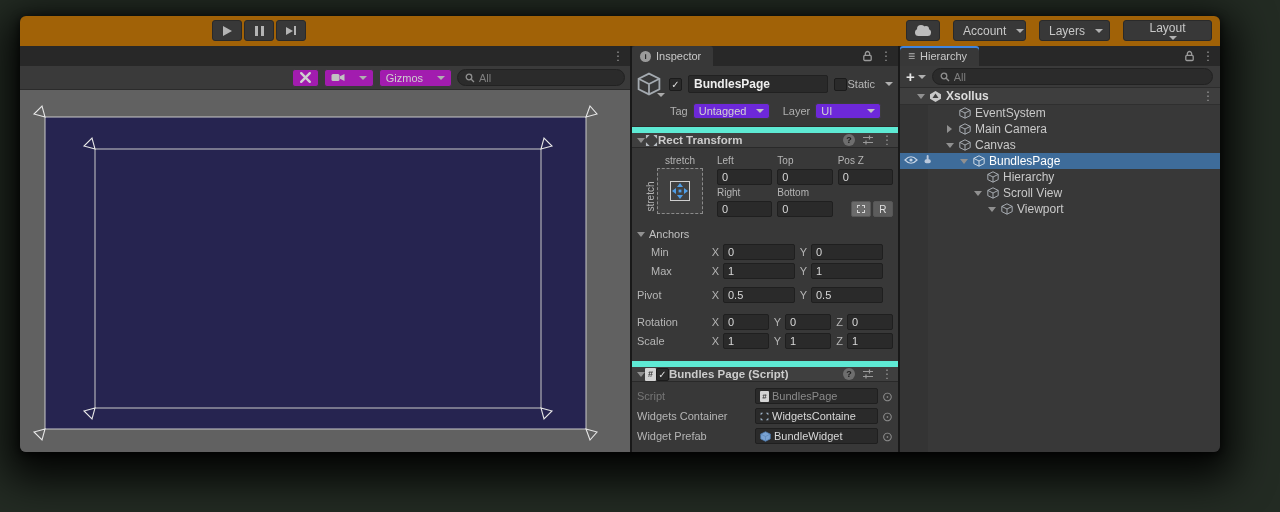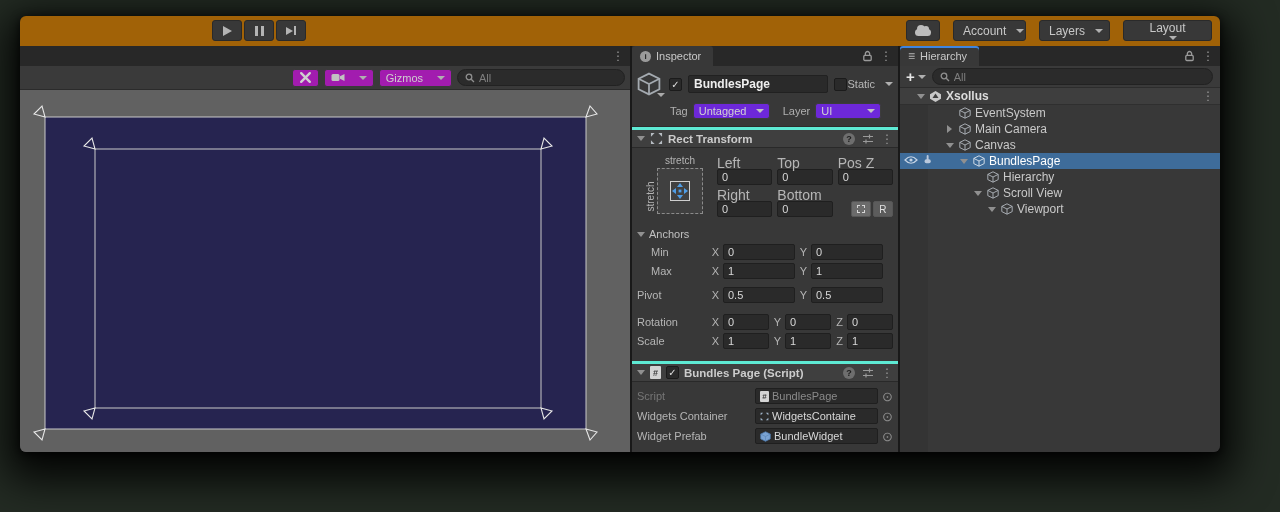--- a/index.html
+++ b/index.html
@@ -55,39 +55,39 @@
   .go-cube { position:relative; width:26px; height:24px; flex:none; }
   .go-cube .cube-caret { position:absolute; right:-2px; bottom:-1px; width:0; height:0; border-left:4px solid transparent; border-right:4px solid transparent; border-top:4px solid #aaa; }
   .cb { width:13px; height:13px; background:#2a2a2a; border:1px solid #1b1b1b; border-radius:2px; display:flex; align-items:center; justify-content:center; color:#dfdfdf; font-size:10px; cursor:pointer; flex:none; }
   .name-input { flex:1; height:18px; background:#2a2a2a; border:1px solid #212121; border-radius:2px; color:#eee; font-weight:bold; font-size:12px; padding:0 5px; font-family:inherit; min-width:0; outline:none; }
   .static-wrap { display:flex; align-items:center; gap:0; color:#b8b8b8; font-size:11px; cursor:pointer; }
   .go-row2 { display:flex; align-items:center; gap:5px; margin-top:7px; padding-left:33px; color:#b0b0b0; }
   .mini-dd { height:16px; background:#6d28d9; border:1px solid #3c3c3c; border-radius:3px; display:flex; align-items:center; justify-content:space-between; padding:0 5px; color:#d2d2d2; cursor:pointer; }
   .mini-dd .dd-caret { margin-left:6px; border-top-color:#c2c2c2; }
   .dd-tag { width:77px; } .dd-layer { width:66px; }
 
-  .comp-header { height:21px; background:#3f3f3f; border-top:3px solid #5eead4; border-bottom:1px solid #292929; display:flex; align-items:center; gap:5px; padding:0 5px; flex:none;justify-content:center; }
+  .comp-header { height:21px; background:#3f3f3f; border-top:6px solid #5eead4; border-bottom:1px solid #292929; display:flex; align-items:center; padding:0 5px; flex:none;justify-content:center; }
   .comp-title { font-weight:bold; color:#cccccc; font-size:11.5px; }
   .comp-right { margin-left:auto; display:flex; align-items:center; gap:7px; }
   .help-icon { width:12px; height:12px; border-radius:50%; background:#6e6e6e; color:#1d1d1d; font-size:9px; font-weight:bold; display:flex; align-items:center; justify-content:center; cursor:pointer; }
   .caret-d { width:0; height:0; border-left:4px solid transparent; border-right:4px solid transparent; border-top:5px solid #909090; cursor:pointer; flex:none; }
   .caret-r { width:0; height:0; border-top:4px solid transparent; border-bottom:4px solid transparent; border-left:5px solid #909090; cursor:pointer; flex:none; }
 
   .rt-body { padding:7px 5px 9px 5px; }
   .rt-top { display:flex; gap:6px; }
   .anchor-col { width:74px; flex:none; position:relative; padding-left:12px; }
   .stretch-top { text-align:center; color:#b5b5b5; font-size:10px; margin-bottom:2px; }
   .stretch-side { position:absolute; left:-2px; top:36px; transform:rotate(-90deg); transform-origin:center; color:#b5b5b5; font-size:10px; }
   .anchor-widget { width:46px; height:46px; margin:2px auto 0 auto; border:1px dashed #8b8b8b; position:relative; background:#404040; cursor:pointer; }
   .anchor-widget .inner { position:absolute; left:12px; top:12px; width:20px; height:20px; border:1px solid #cfcfcf; }
   .anchor-widget .arrows { position:absolute; left:50%; top:50%; transform:translate(-50%,-50%); }
   .fields-col { flex:1; min-width:0; }
   .f-row { display:flex; gap:5px; margin-bottom:2px; }
   .f-cell { flex:1; min-width:0; }
-  .f-lbl { color:#b5b5b5; font-size:14px; height:14px; }
+  .f-lbl { color:#b5b5b5; font-size:10px; height:14px; }
   .field { height:16px; background:#2a2a2a; border:1px solid #1f1f1f; border-radius:2px; color:#d8d8d8; font-size:11px; padding:0 4px; display:flex; align-items:center; overflow:hidden; white-space:nowrap; cursor:text; }
   .btn-pair { display:flex; gap:2px; justify-content:flex-end; align-items:flex-end; }
   .mini-btn { width:20px; height:16px; background:#6b6b6b; border:1px solid #565656; border-radius:2px; display:flex; align-items:center; justify-content:center; color:#e0e0e0; font-size:10px; cursor:pointer; }
   .mini-btn.raw { background:#5c5c5c; }
   .dash-sq { width:8px; height:8px; border:1px dashed #d6d6d6; }
 
   .anchors-block { margin-top:9px; }
   .fold-row { display:flex; align-items:center; gap:4px; color:#c0c0c0; margin-bottom:4px; }
   .a-row { display:flex; align-items:center; gap:4px; margin-bottom:3px; padding-left:14px; }
   .a-lbl { width:56px; color:#b5b5b5; flex:none; }

